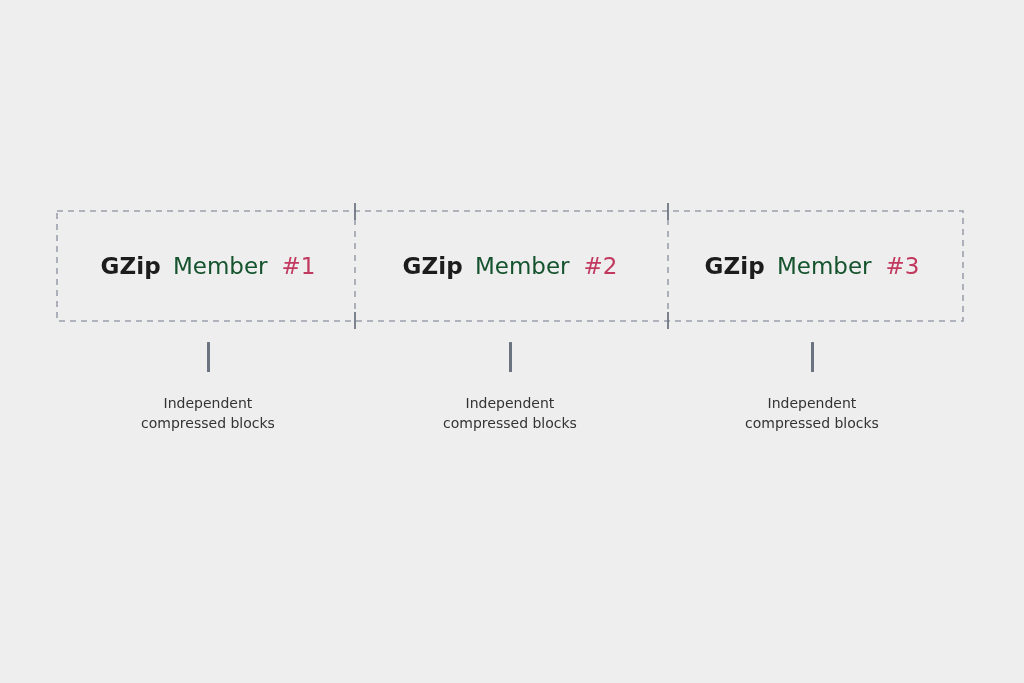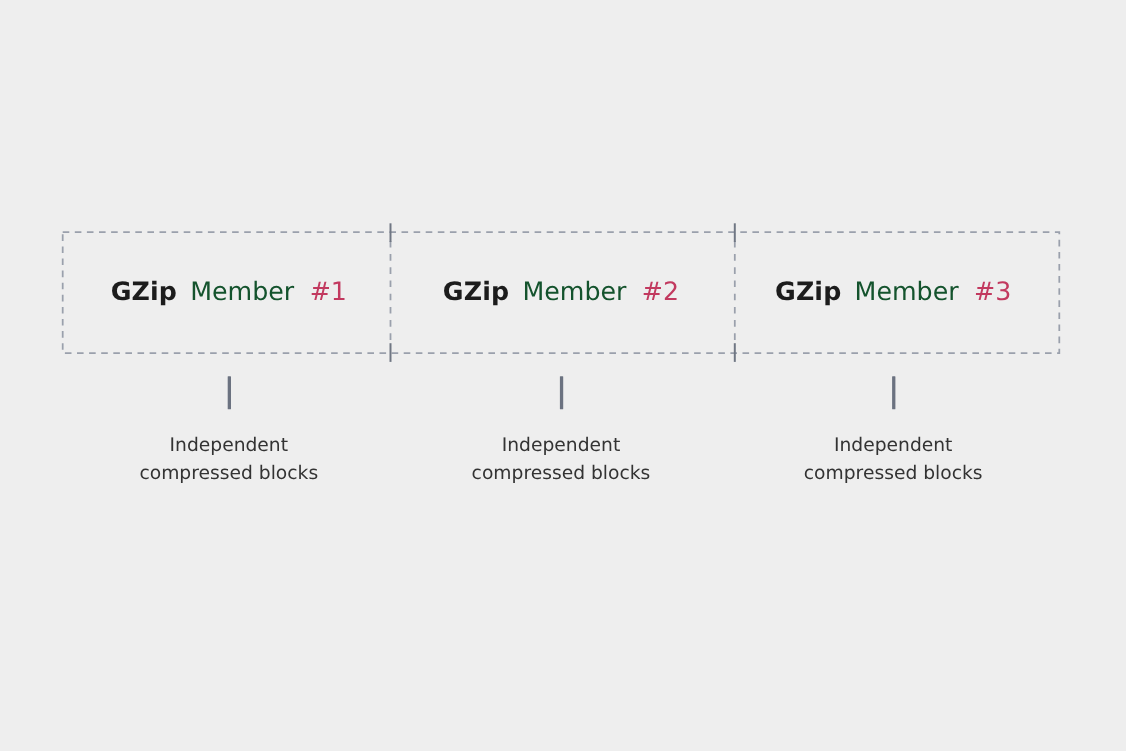--- a/index.html
+++ b/index.html
@@ -99,21 +99,21 @@
     width: 3px;
     height: 30px;
     background: #6b7280;
     margin-top: 21px;
     border-radius: 0.5px;
   }
   .caption-text {
     margin-top: 21px;
     text-align: center;
     color: #333333;
-    font-size: 17px;
+    font-size: 14px;
     line-height: 1.45;
     font-weight: normal;
   }
   .caption-text .caption-line {
     display: block;
   }
 </style>
 </head>
 <body>
 

